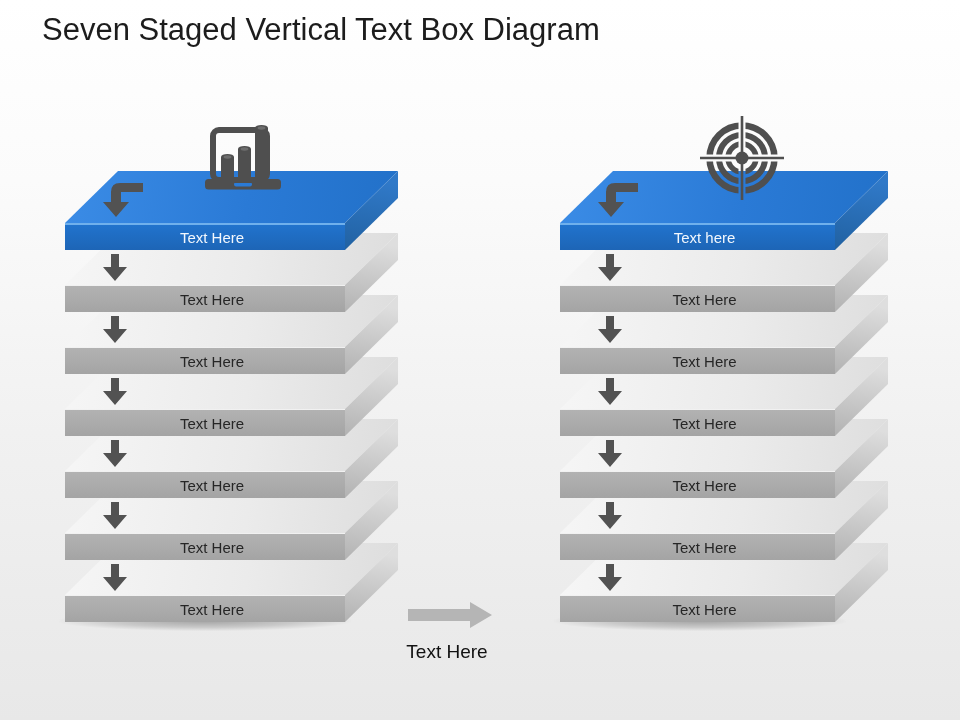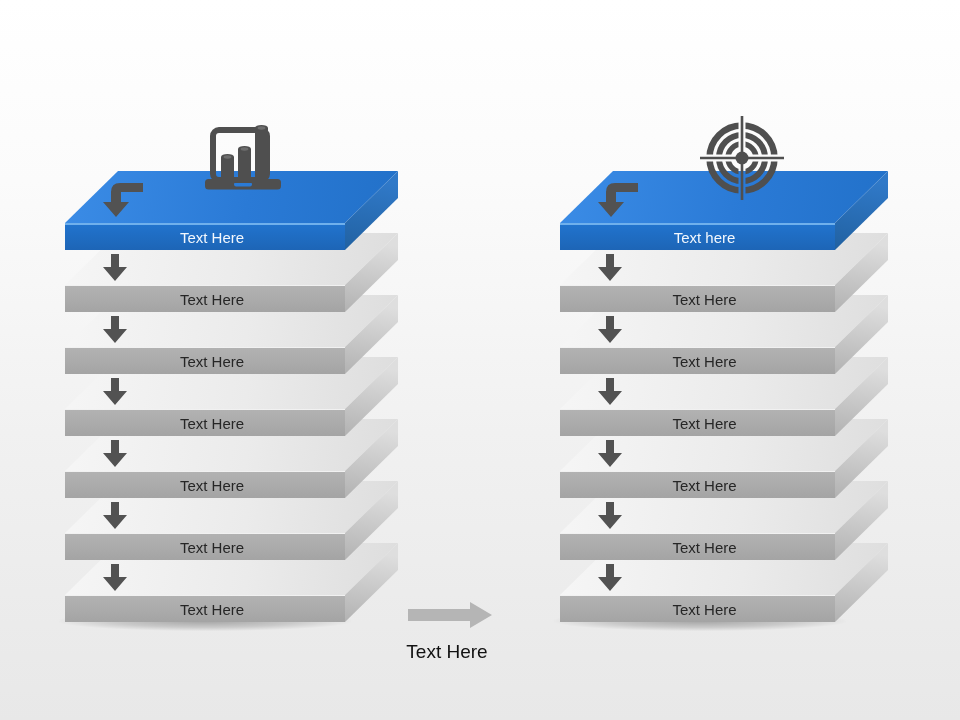--- a/index.html
+++ b/index.html
@@ -76,20 +76,21 @@
     position:absolute; left:377px; top:641px; width:140px; z-index:5;
     text-align:center; font-size:19px; color:#121212; white-space:nowrap;
   }
   svg { display:block; width:100%; height:100%; }
 </style>
 </head>
 <body>
 
 <div class="stage">
 
+  <div class="slide-title">Seven Staged Vertical Text Box Diagram</div>
 
   <div class="stack" id="stack-left">
 
     <div class="bottom-shadow"></div>
 
     <div class="slab s6">
       <div class="face top"></div>
       <div class="face side"></div>
       <div class="face front">
         <span class="slab-label">Text Here</span>

